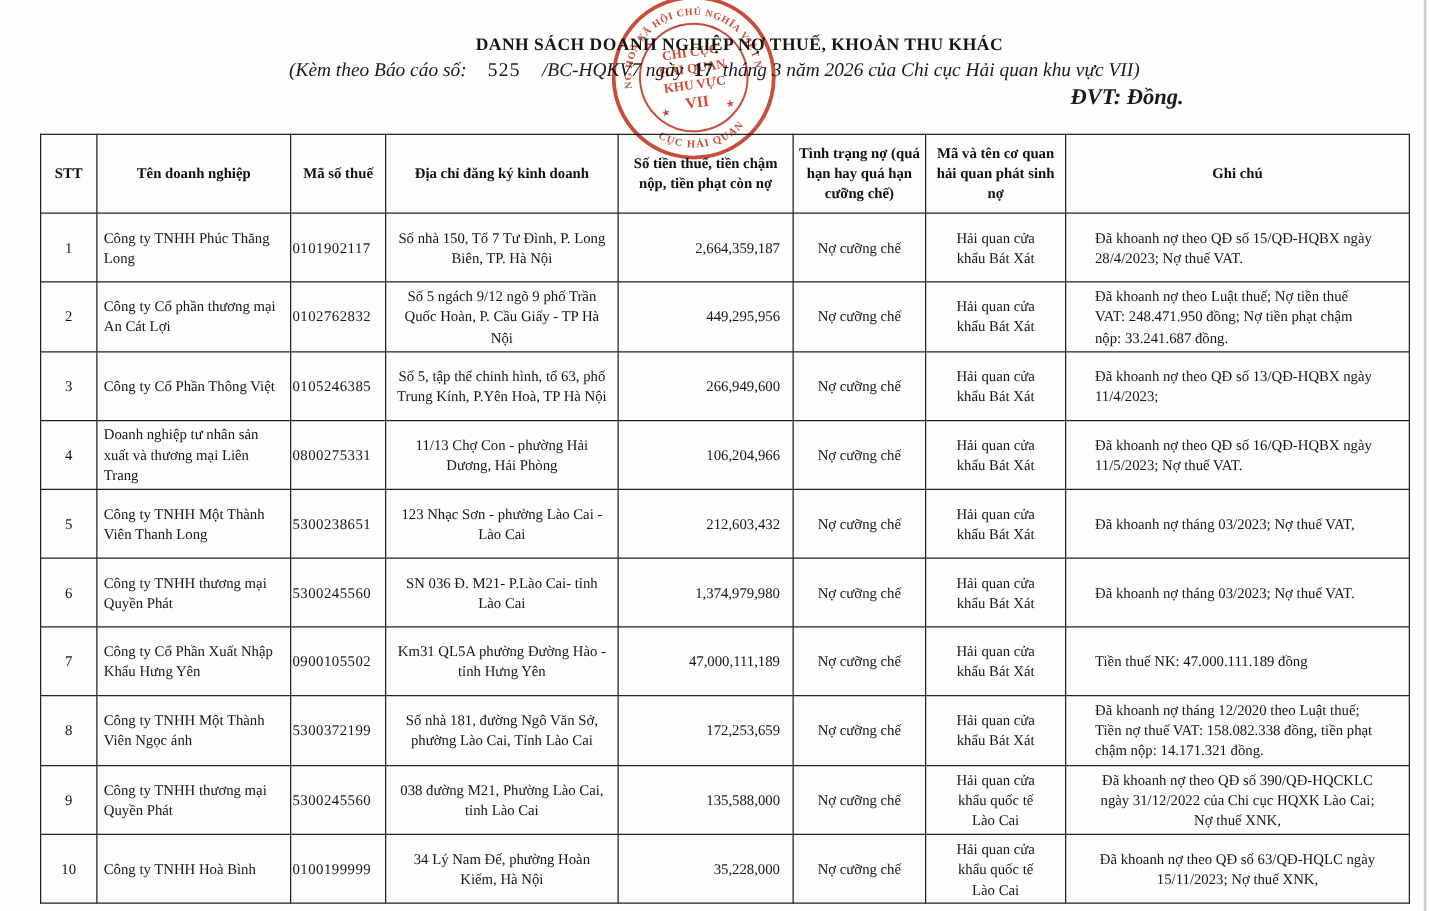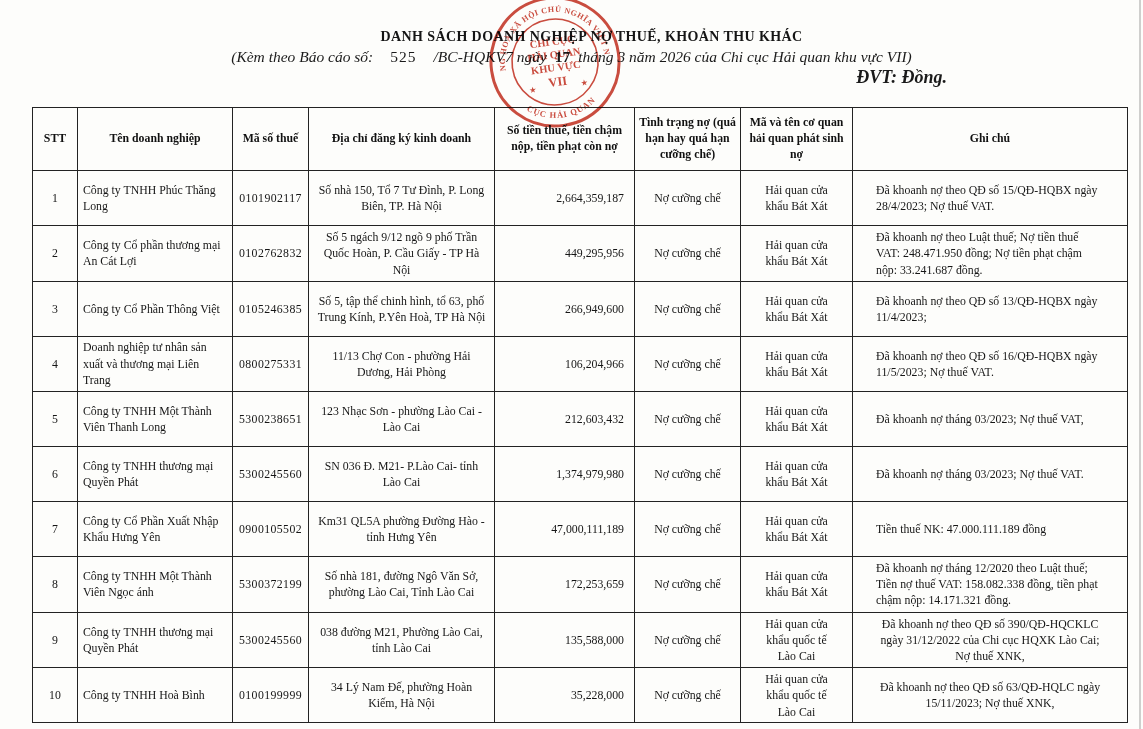--- a/index.html
+++ b/index.html
@@ -26,21 +26,21 @@
     overflow:hidden;word-wrap:break-word;
   }
   .debt-table th{
     font-size:11.8px;font-weight:bold;text-align:center;
     padding:3px 3px;height:56px;line-height:1.35;color:#111;
   }
   .debt-table td{font-size:11.8px;line-height:1.38;color:#161616;}
   .debt-table tbody tr{height:55px;}
   .c-stt{text-align:center;}
   .c-name{text-align:left;padding:2px 5px;}
-  .c-tax{text-align:center;letter-spacing:.4px;margin-top:48px;}
+  .c-tax{letter-spacing:.4px;margin-top:48px;}
   .c-addr{text-align:center;padding:2px 6px;}
   .c-amt{text-align:right;padding-right:10px;}
   .c-status{text-align:center;padding:2px 4px;}
   .c-agency{text-align:center;padding:2px 19px;}
   .c-note{text-align:left;padding:3px 23px;}
   .c-note.center{text-align:center;}
   .stamp{
     position:absolute;left:485px;top:-8px;z-index:3;
     mix-blend-mode:multiply;opacity:.9;pointer-events:none;
   }

